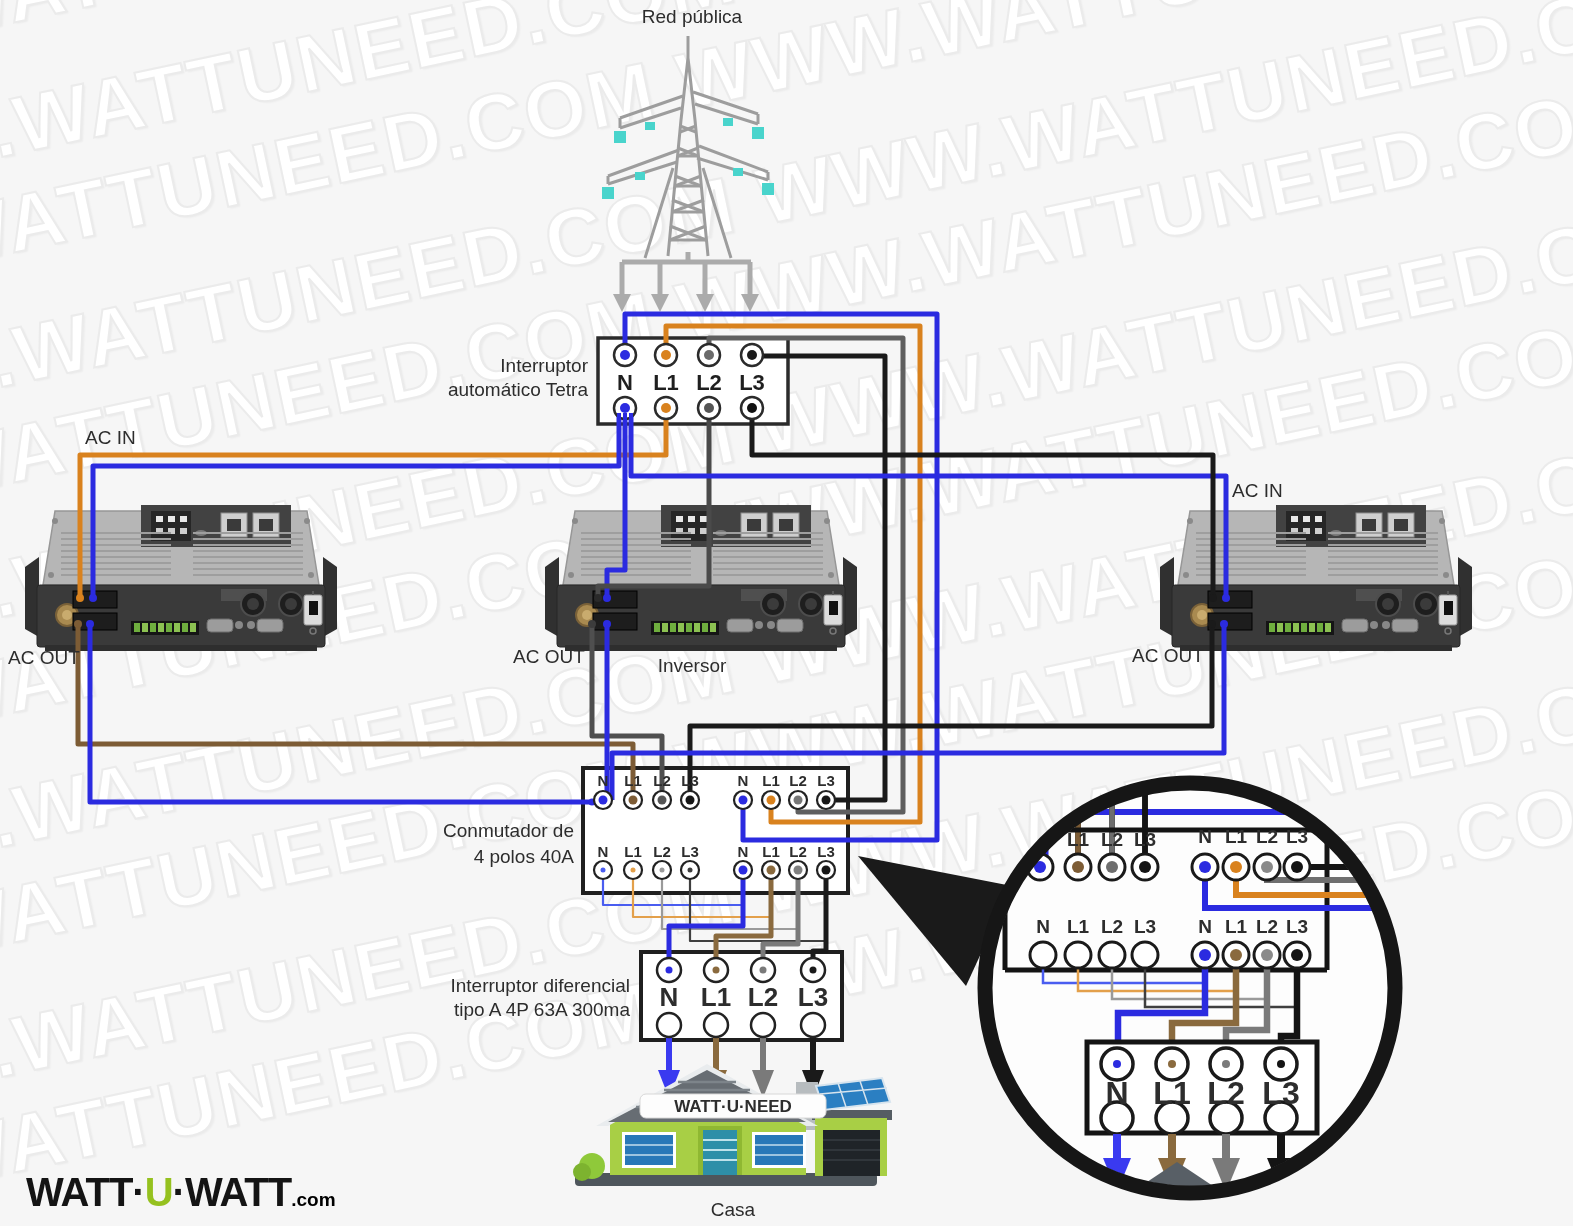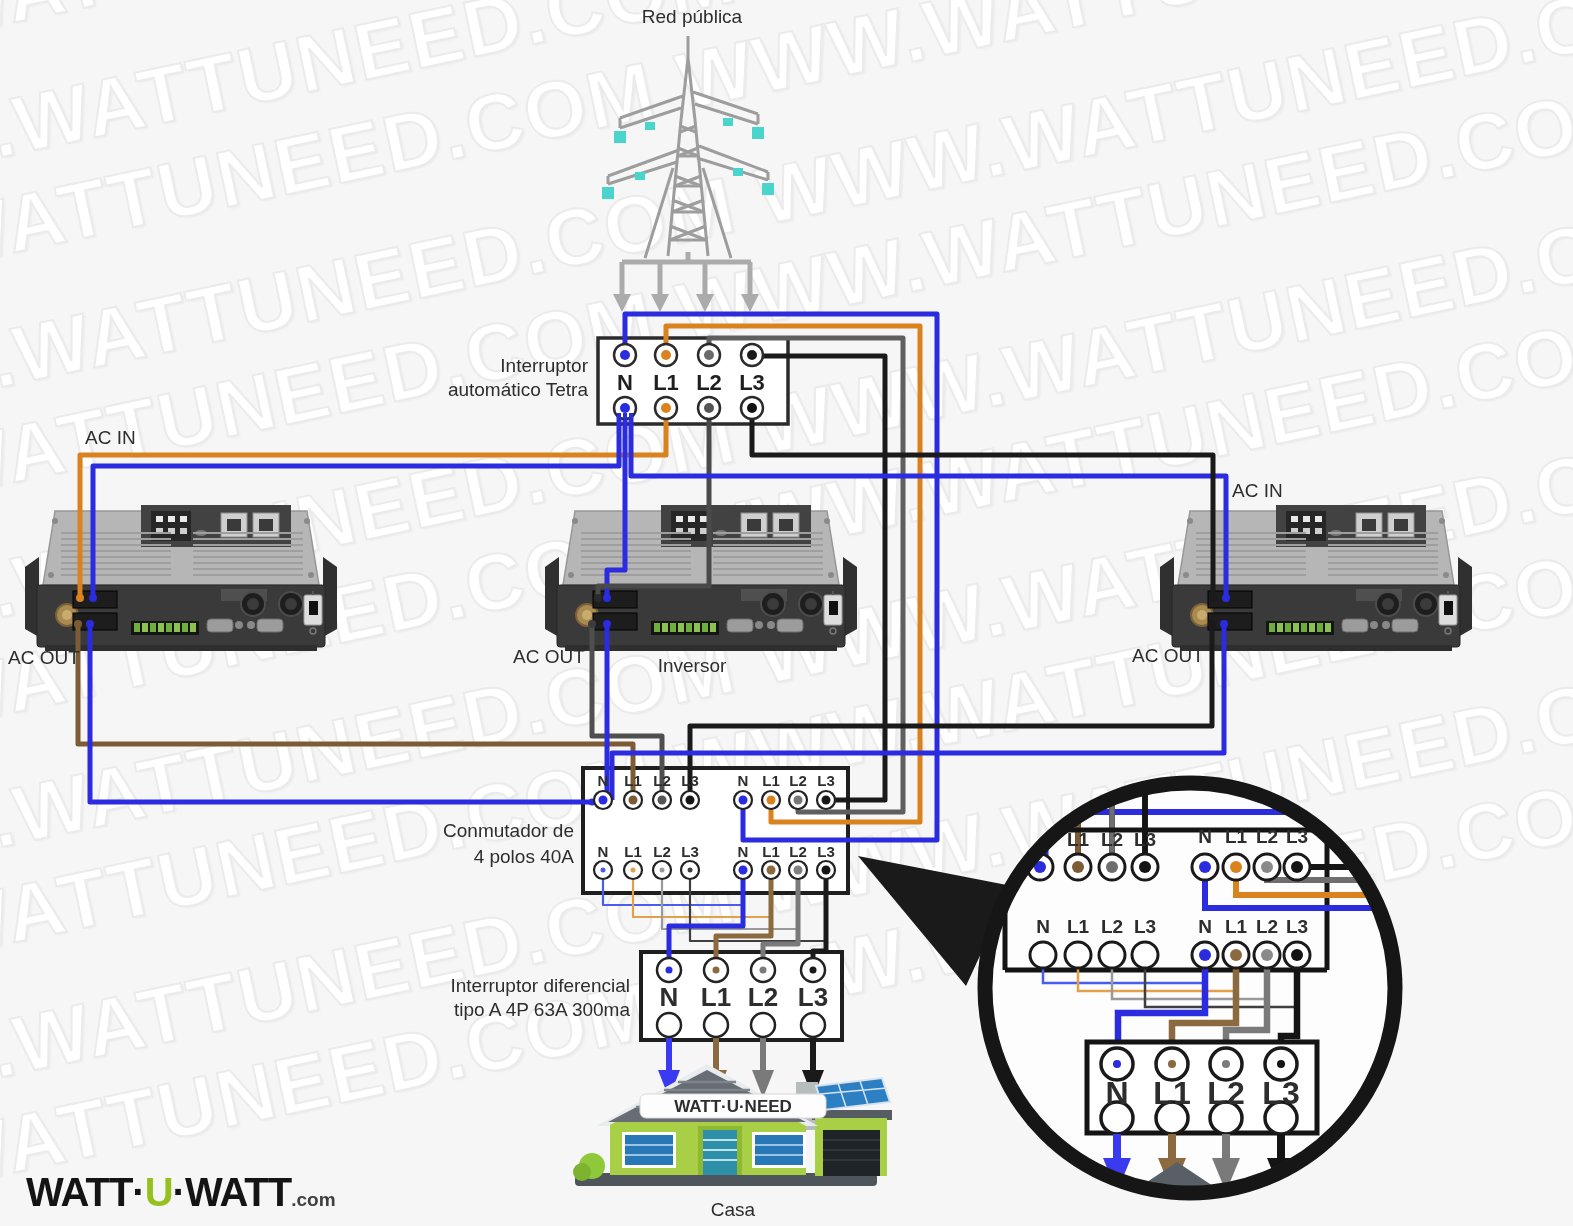--- a/index.html
+++ b/index.html
@@ -12,21 +12,21 @@
       text-shadow:2px 2px 2px rgba(0,0,0,0.045);
       transform:rotate(-12deg);transform-origin:0 0;pointer-events:none;}
   svg{position:absolute;left:0;top:0;}
   svg text{font-family:"Liberation Sans",sans-serif;fill:#2d2d2d;}
   .lbl{font-size:19px;font-weight:500;}
   .term{font-weight:700;fill:#1f1f1f;}
   
   .logo{position:absolute;left:26px;top:1172px;font:900 40px/1 "Liberation Sans",sans-serif;
         color:#141414;letter-spacing:-1px;}
   .logo .u{color:#95c11f;}
-  .logo .tld{font-size:19px;font-weight:700;color:#404040;letter-spacing:0;}
+  .logo .tld{font-size:19px;font-weight:700;color:#000000;letter-spacing:0;}
 </style>
 </head>
 <body>
 
 <div class="stage">
 
   <div>
 
     <div class="wm" style="top:25px;left:-320px">WWW.WATTUNEED.COM WWW.WATTUNEED.COM WWW.WATTUNEED.COM WWW.WATTUNEED.COM</div>
     <div class="wm" style="top:140px">WWW.WATTUNEED.COM WWW.WATTUNEED.COM WWW.WATTUNEED.COM WWW.WATTUNEED.COM</div>

